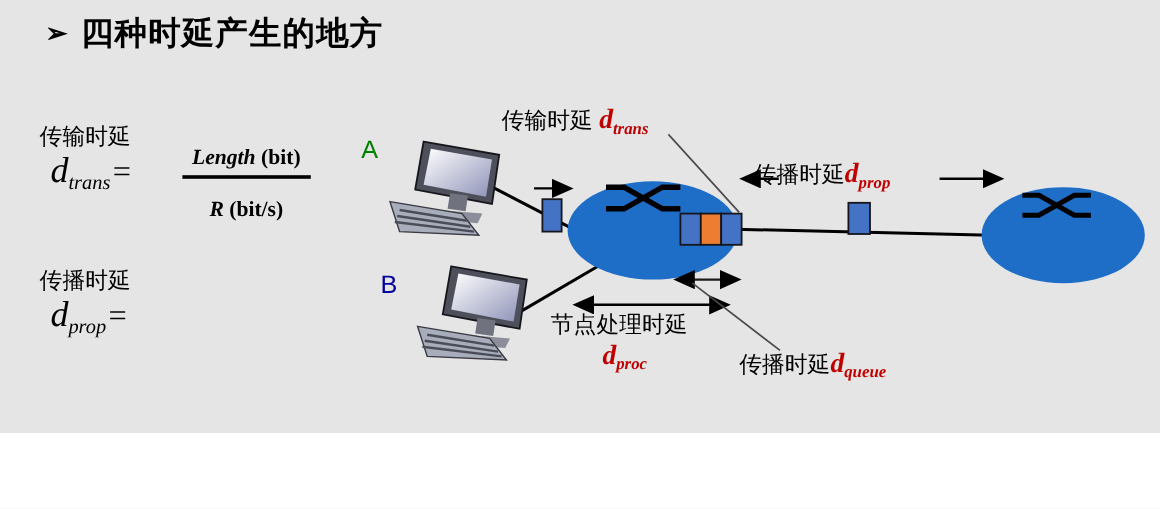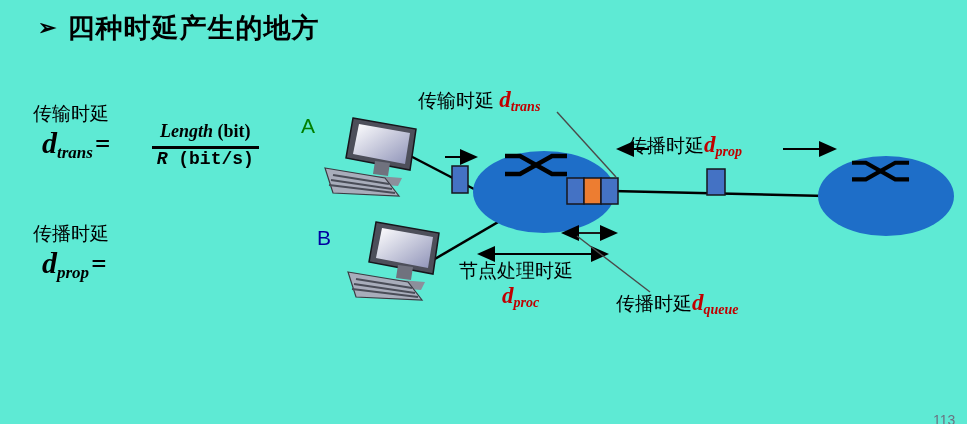--- a/index.html
+++ b/index.html
@@ -1,39 +1,39 @@
 <!DOCTYPE html>
 <html style="--accent-red: #c00000; --router-blue: #1e6ec8; --packet-blue: #4472c4; --packet-orange: #ed7d31; --host-a-green: #008000; --host-b-blue: #0000a0; --box-red: #e02020; --leader-gray: #4a4a4a;"><head>
 <meta charset="utf-8">
 <style>
   html,body{margin:0;padding:0;background:#fff;}
   #slide{
-    position:relative;width:967px;height:424px;background:#5eead4;
+    position:relative;width:967px;height:361px;background:#e5e5e5;
     overflow:hidden;font-family:"Liberation Sans",sans-serif;color:#000;
   }
   .abs{position:absolute;white-space:nowrap;}
 
   
   #title{left:38px;top:10px;font-size:27px;font-weight:bold;letter-spacing:1px;}
   #title .bullet{font-size:22px;margin-right:10px;position:relative;top:-2px;}
 
   
   .cn{font-size:19px;color:#000;}
   .msub{font-size:0.56em;font-style:italic;vertical-align:-0.32em;letter-spacing:0;}
   .red-math{color:var(--accent-red);font-family:"Liberation Serif",serif;font-style:italic;font-weight:bold;font-size:23px;}
   .red-math .msub{font-size:14px;}
 
   
-  .lhs{font-family:"Liberation Serif",serif;font-weight:bold;font-size:30px;}
+  .lhs{font-family:"Liberation Serif",serif;font-weight:normal;font-size:30px;}
   .lhs .d{font-style:italic;}
   .lhs .sub{font-size:17px;font-style:italic;vertical-align:-0.3em;}
   .lhs .eq{font-style:normal;font-size:27px;margin-left:2px;}
   .fraction{display:inline-block;text-align:center;font-family:"Liberation Serif",serif;font-weight:bold;font-size:18px;}
   .fraction .num{padding:0 8px 4px 8px;border-bottom:3px solid #000;}
-  .fraction .den{padding-top:0;font-family:Liberation Mono, monospace;}
+  .fraction .den{padding-top:15px;}
   .fraction .ivar{font-style:italic;}
 
   
   .host-letter{font-size:21px;}
   #host-a-label{left:301px;top:114px;color:var(--host-a-green);}
   #host-b-label{left:317px;top:226px;color:var(--host-b-blue);}
 
   
   #lbl-trans{left:418px;top:87px;}
   #lbl-prop{left:628px;top:132px;text-align:right;}

